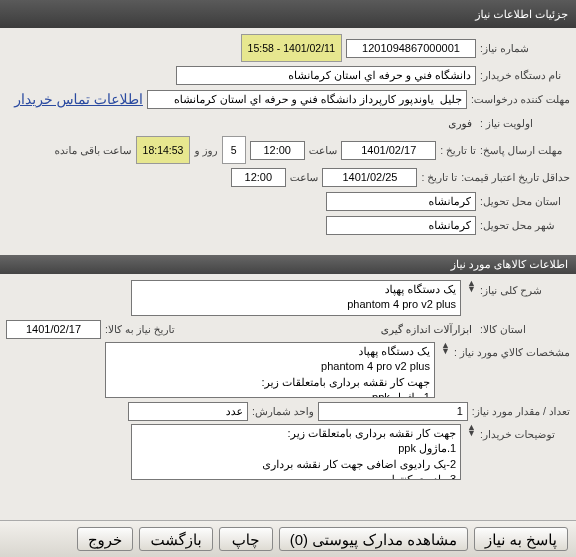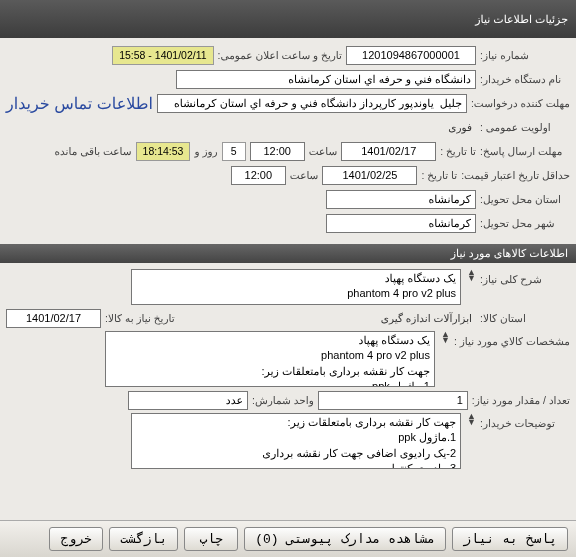--- a/index.html
+++ b/index.html
@@ -13,28 +13,28 @@
     overflow: hidden;
   }
   .title-bar {
     background: linear-gradient(#5a5a5a,#3c3c3c);
     color: #fff;
     padding: 4px 8px;
     font-size: 11px;
     display: flex;
     justify-content: flex-start;
     align-items: center;
-    height: 38px;
+    height: 28px;
   }
   .section-header {
     background: linear-gradient(#666,#444);
     color: #fff;
     padding: 3px 8px;
     font-size: 11px;
-    margin-top: 4px;
+    margin-top: 13px;
   }
   .form-area {
     padding: 4px 6px;
   }
   .row {
     display: flex;
     align-items: center;
     margin: 2px 0;
     min-height: 22px;
     gap: 4px;
@@ -78,42 +78,42 @@
   textarea.tall {
     height: 56px;
   }
   .badge {
     background: #e7e78f;
     border: 1px solid #999;
     padding: 2px 6px;
     font-size: 10.5px;
     display: inline-flex;
     align-items: center;
-    height: 19px;
+    height: 28px;
   }
   .btn-bar {
     position: fixed;
     bottom: 0;
     right: 0;
     left: 0;
     background: linear-gradient(#f2f0ec,#d9d6cf);
     border-top: 1px solid #aaa;
     padding: 6px 8px;
     display: flex;
     gap: 6px;
     justify-content: flex-start;
     align-items: center;
   }
   .btn {
     background: linear-gradient(#fdfdfd,#dedbd3);
     border: 1px solid #888;
     border-radius: 3px;
     padding: 3px 10px;
-    font-size: 13px;
-    font-family: Liberation Mono, monospace;
+    font-size: 15px;
+    font-family: Liberation Sans, sans-serif;
     cursor: pointer;
     min-width: 54px;
     height: 24px;
   }
   .caret {
     font-size: 9px;
     color: #444;
     cursor: pointer;
     display:inline-flex;
     flex-direction: column;
@@ -121,53 +121,53 @@
     margin-left:2px;
   }
   .value-text {
     color:#333;
     font-size:10.5px;
     padding: 0 4px;
     text-align: center;
   }
   .link {
     color: #2a4aa0;
+    text-decoration: underline;
     cursor: pointer;
-    font-size: 16px;
+    font-size: 14px;
   }
 </style>
 </head>
 <body>
 
 <div class="title-bar">
   <span>جزئیات اطلاعات نیاز</span>
 </div>
 
 <div class="form-area">
 
   <div class="row">
     <span class="label">شماره نیاز:</span>
     <input class="short-input" style="width: 130px; text-align: center;" value="1201094867000001">
-    <span class="label-sm">تاریخ و ساعت اعلان عمومی:</span>
     <span class="badge">1401/02/11 - 15:58</span>
   </div>
 
   <div class="row">
     <span class="label">نام دستگاه خریدار:</span>
     <input class="wide-input" style="max-width: 300px;" value="دانشگاه فني و حرفه اي استان كرمانشاه">
   </div>
 
   <div class="row">
     <span class="label">مهلت کننده درخواست:</span>
     <input class="wide-input" style="max-width: 320px;" value="جلیل  یاوندپور کارپرداز دانشگاه فني و حرفه اي استان كرمانشاه">
     <a class="link">اطلاعات تماس خریدار</a>
   </div>
 
   <div class="row">
-    <span class="label">اولویت عمومی :</span>
+    <span class="label">اولویت نیاز :</span>
     <span class="value-text">فوری</span>
   </div>
 
   <div class="row">
     <span class="label">مهلت ارسال پاسخ:</span>
     <span class="label-sm">تا تاریخ :</span>
     <input class="short-input" style="width: 95px;" value="1401/02/17">
     <span class="label-sm">ساعت</span>
     <input class="short-input" style="width: 55px;" value="12:00">
     <span class="badge" style="background:#fff;min-width:24px;justify-content:center">5</span>

